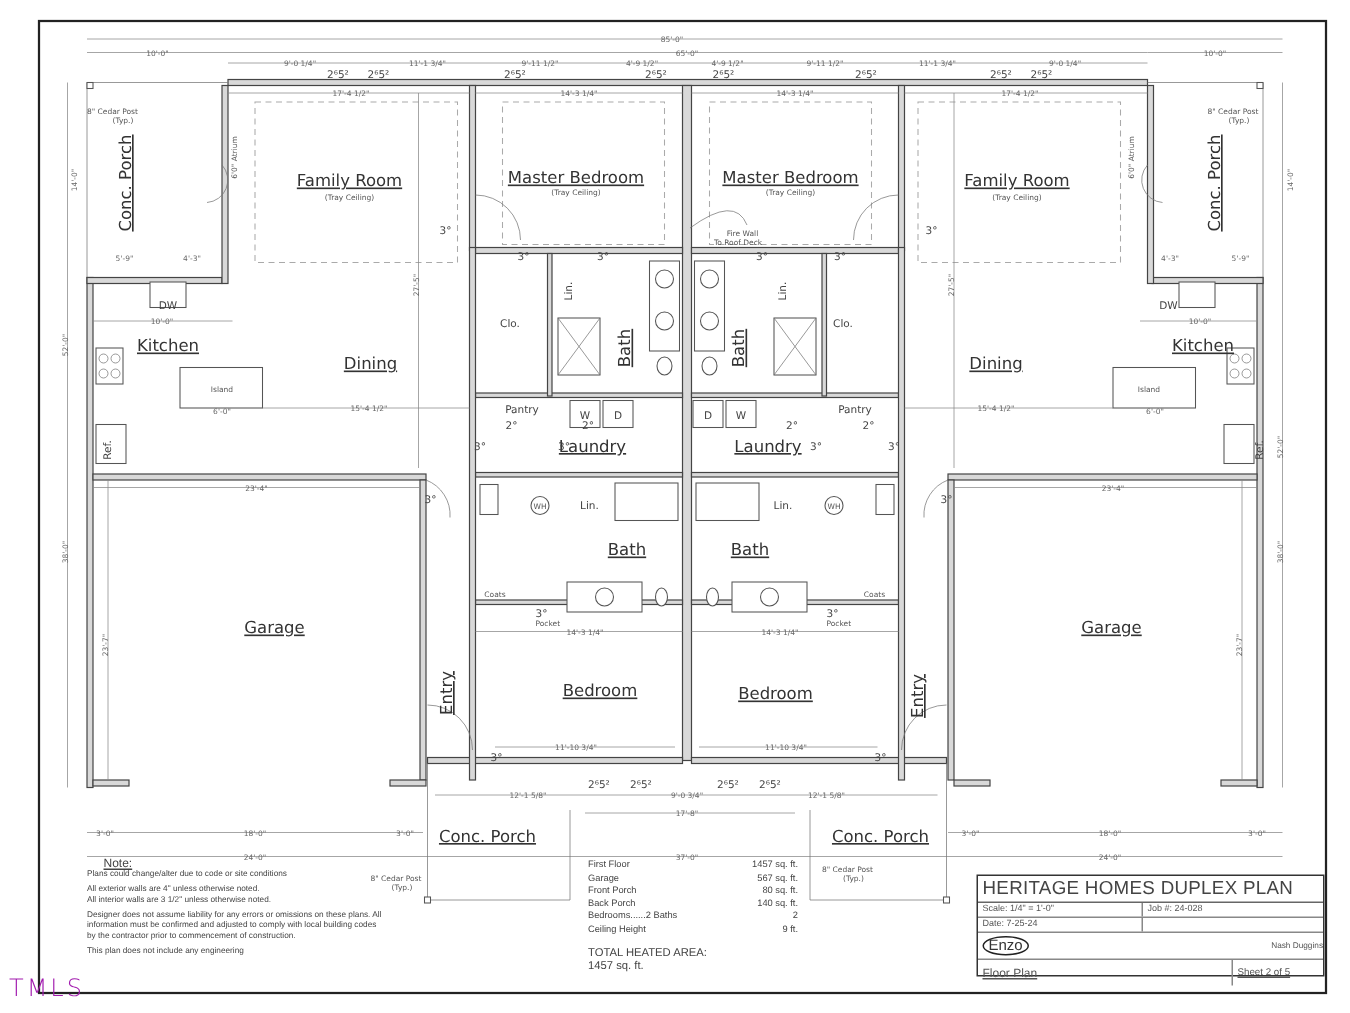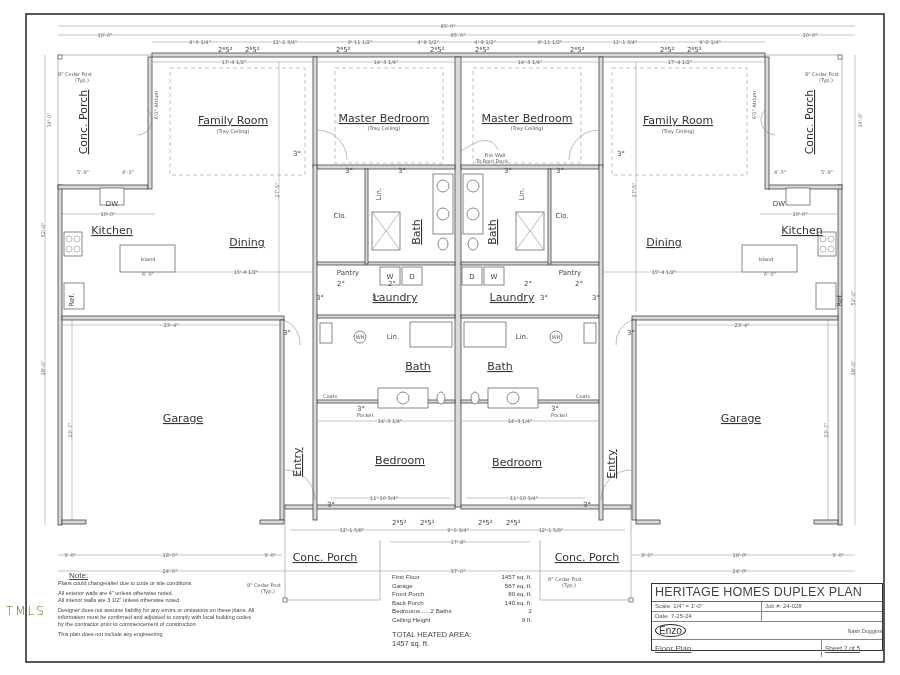--- a/index.html
+++ b/index.html
@@ -22,21 +22,21 @@
   .stats .row { display:flex; justify-content:space-between; white-space:nowrap; }
   .stats .total { margin-top:6px; font-size:7.5px; line-height:9px; }
   .titleblock { position:absolute; left:651px; top:583px; width:232px; height:68px; border:1.5px solid #333; background:#fff; font-size:6px; color:#555; box-sizing:border-box; }
   .tb-title { height:17px; border-bottom:1px solid #666; font-size:12.5px; color:#444; padding-left:3px; line-height:17px; letter-spacing:0.2px; }
   .tb-row { display:flex; border-bottom:1px solid #888; height:9px; line-height:9px; }
   .tb-cell { padding-left:3px; box-sizing:border-box; }
   .tb-sign { height:17px; border-bottom:1px solid #888; display:flex; align-items:center; padding-left:3px;justify-content:space-between; }
   .tb-enzo { border:1.2px solid #222; border-radius:50%; font-size:10px; padding:0 3px; color:#333; line-height:11px; }
   .tb-nash { margin-left:4px; font-size:5.5px; }
   .tb-bottom { display:flex; height:17px; line-height:17px;text-decoration:underline; }
-  .watermark { position:absolute; left:6px; top:604px; font-size:12px; color:#4d7c0f; letter-spacing:2px; font-family:"DejaVu Sans", sans-serif; font-weight:200; }
+  .watermark { position:absolute; left:6px; top:649px; font-size:16px; color:#a21caf; letter-spacing:2px; font-family:"DejaVu Sans", sans-serif; font-weight:200; }
 </style>
 </head>
 <body>
 
 <div id="sheet">
 <svg width="900" height="675" viewBox="0 0 900 675" xmlns="http://www.w3.org/2000/svg">
 
   <rect x="26" y="14" width="858" height="648" fill="none" stroke="#222" stroke-width="1.5"></rect>
 
   <g>

